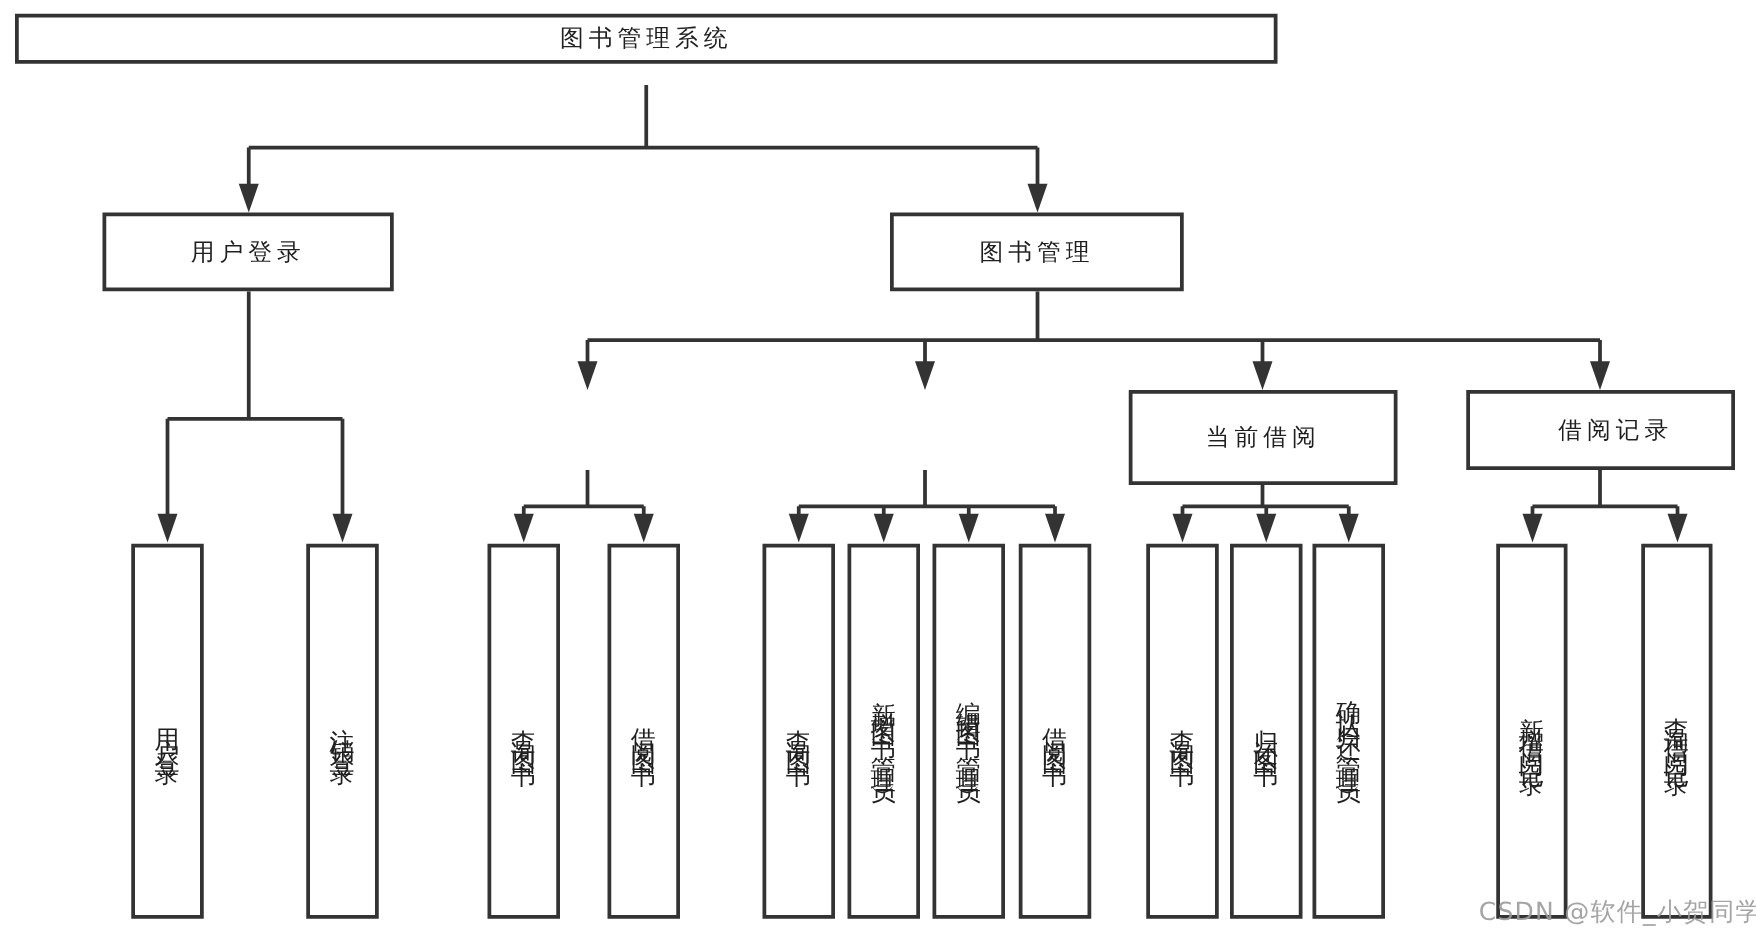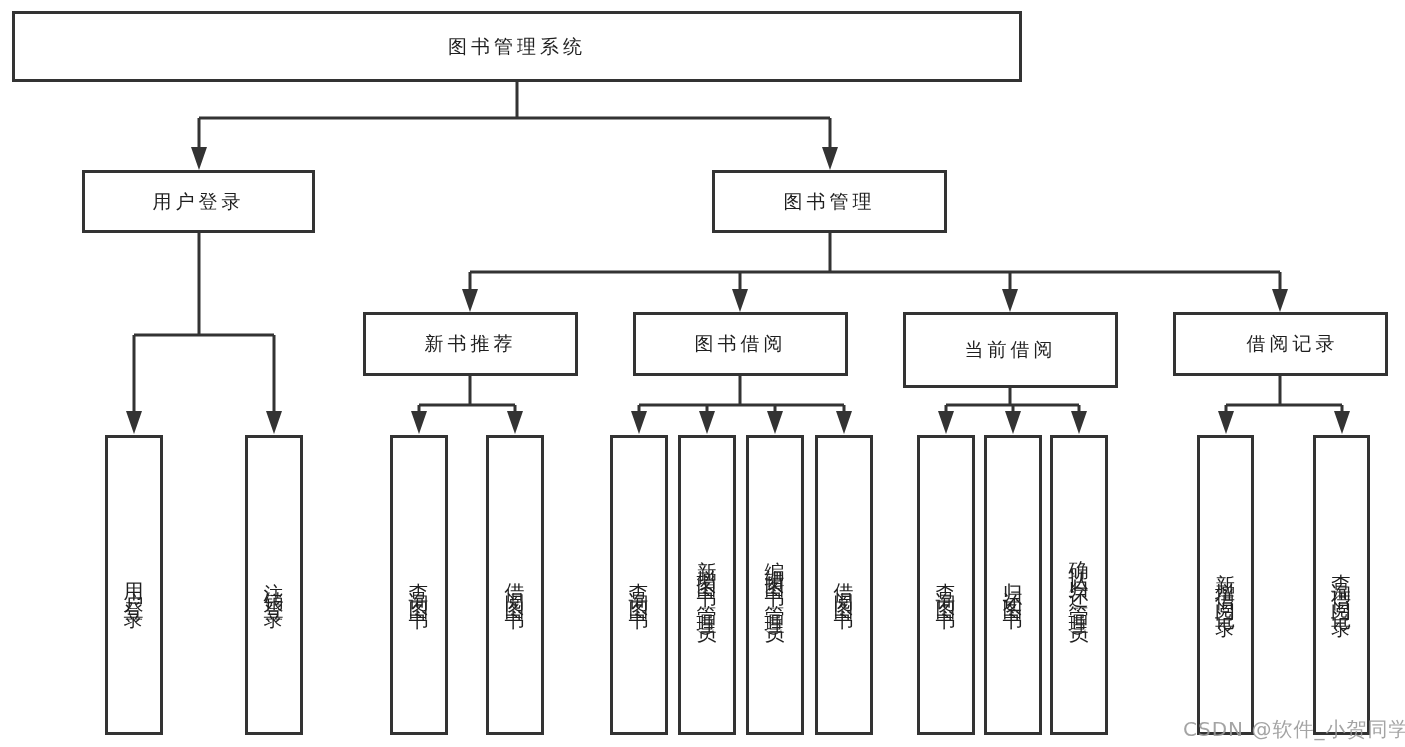--- a/index.html
+++ b/index.html
@@ -40,21 +40,21 @@
     position:absolute;
     left:1183px;top:716px;
     font-size:20px;
     letter-spacing:1px;
     color:#9b9b9b;
     opacity:.9;
     z-index:10;
     white-space:nowrap;
   }
   
-  #n-root{left:12px;top:11px;width:1010px;height:71px;}
+  #n-root{left:12px;top:11px;width:1010px;height:40px;}
   #n-login{left:82px;top:170px;width:233px;height:63px;}
   #n-mgmt{left:712px;top:170px;width:235px;height:63px;}
   #n-l3-0{left:363px;top:312px;width:215px;height:64px;}
   #n-l3-1{left:633px;top:312px;width:215px;height:64px;}
   #n-l3-2{left:903px;top:312px;width:215px;height:76px;}
   #n-l3-3{left:1173px;top:312px;width:215px;height:64px;padding-left:24px;}
   .leaf{top:435px;width:58px;height:300px;}
   #lf-login-0{left:105px;}
   #lf-login-1{left:245px;}
   #lf-new-0{left:390px;}
@@ -118,26 +118,20 @@
     <span>图书管理系统</span>
   </div>
 
   <div class="box box-h" id="n-login">
     <span>用户登录</span>
   </div>
   <div class="box box-h" id="n-mgmt">
     <span>图书管理</span>
   </div>
 
-  <div class="box box-h" id="n-l3-0">
-    <span>新书推荐</span>
-  </div>
-  <div class="box box-h" id="n-l3-1">
-    <span>图书借阅</span>
-  </div>
   <div class="box box-h" id="n-l3-2">
     <span>当前借阅</span>
   </div>
   <div class="box box-h" id="n-l3-3">
     <span>借阅记录</span>
   </div>
 
   <div class="box box-v leaf" id="lf-login-0">
     <span>用户登录</span>
   </div>

